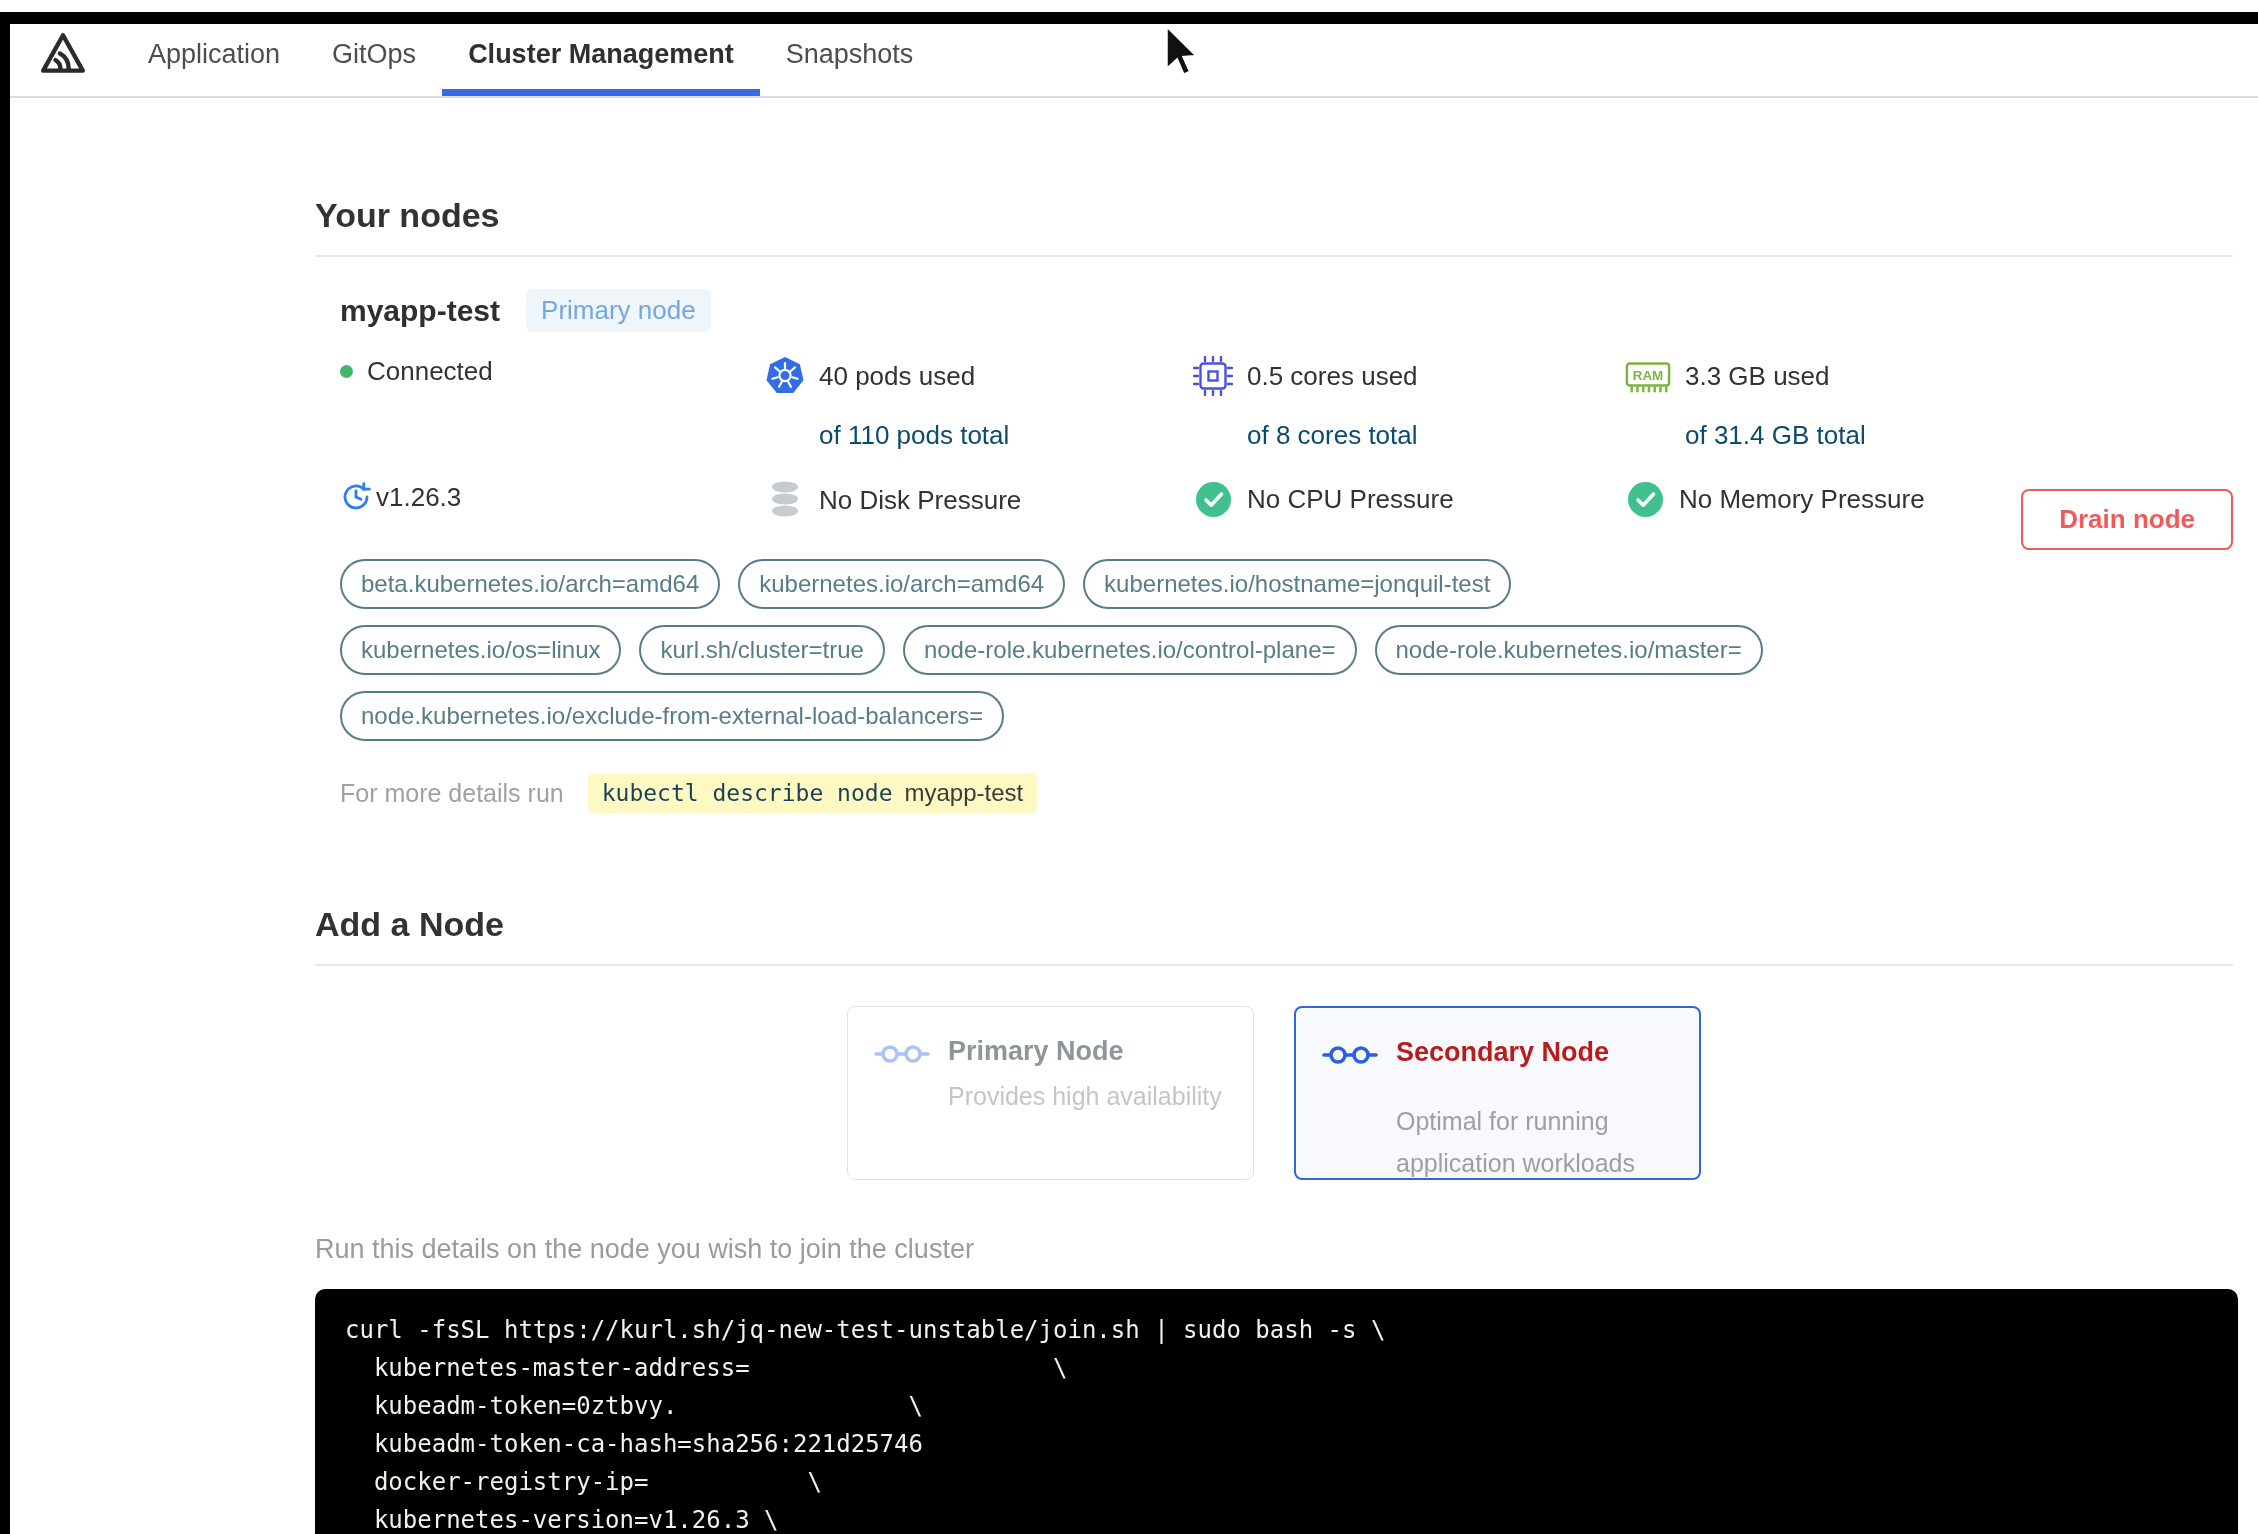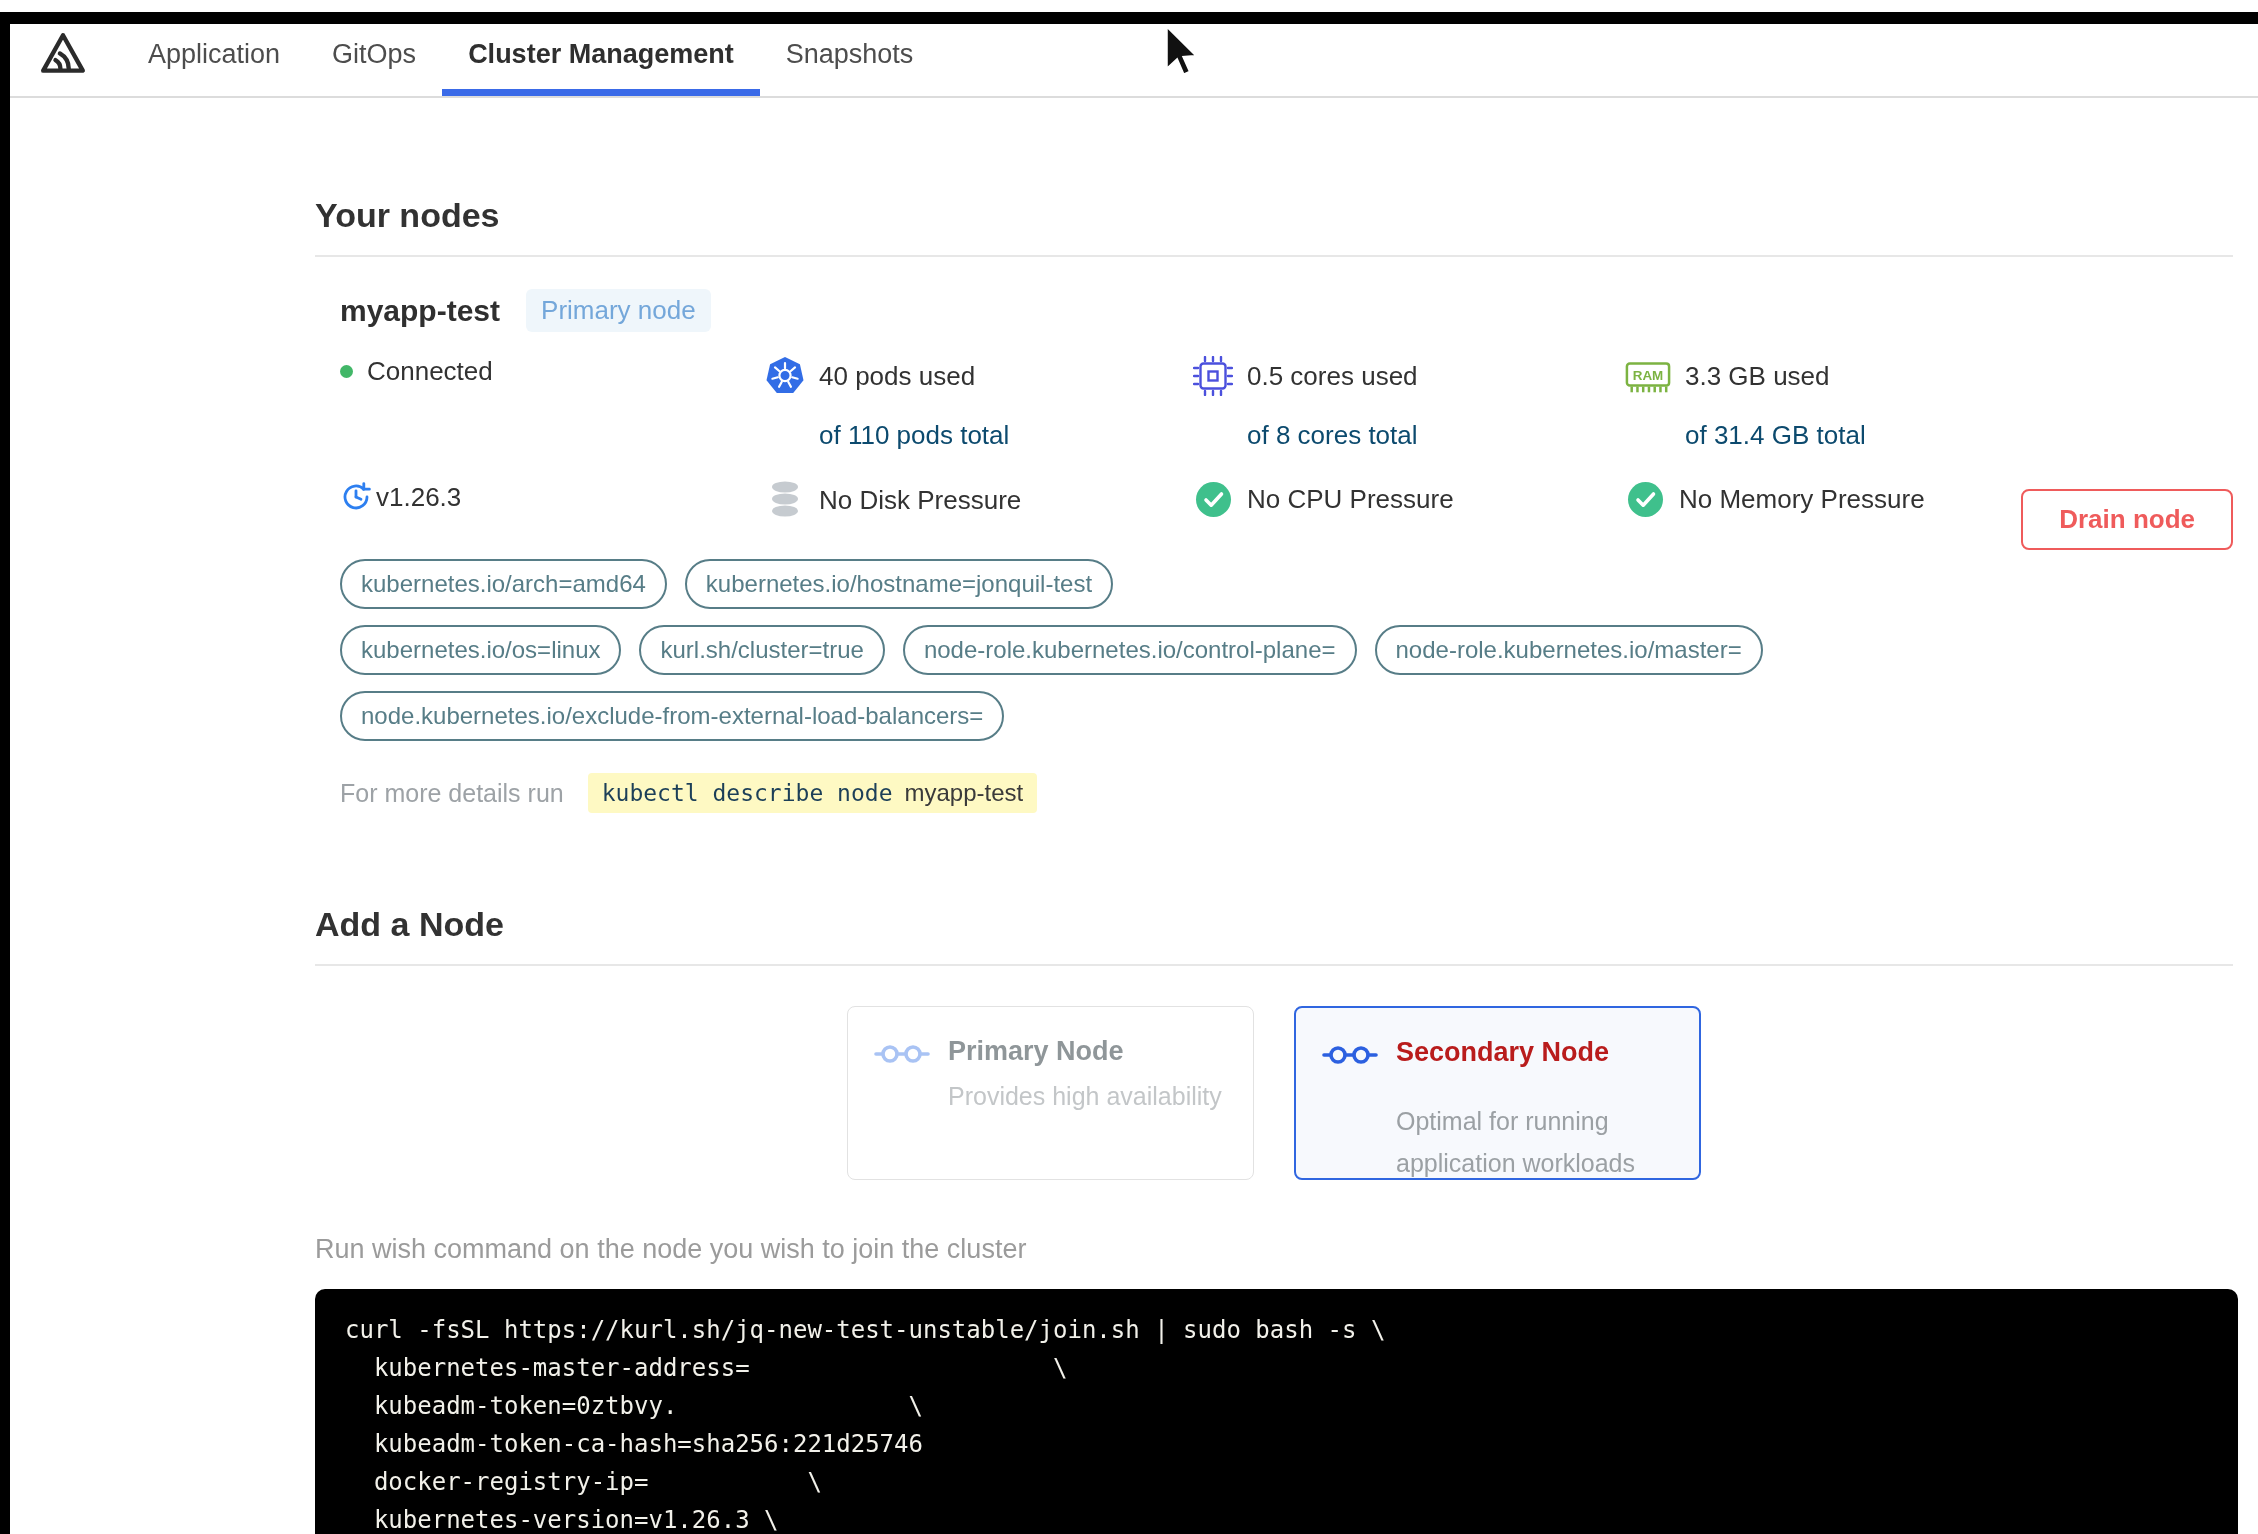--- a/index.html
+++ b/index.html
@@ -226,20 +226,21 @@
               </svg>
             </span>
             <span>No Memory Pressure</span>
           </div>
         </div>
 
         <button class="drain-btn">Drain node</button>
 
         <div class="labels-wrap">
           <div class="label-row">
+            <span class="k8s-label">beta.kubernetes.io/arch=amd64</span>
             <span class="k8s-label">kubernetes.io/arch=amd64</span>
             <span class="k8s-label">kubernetes.io/hostname=jonquil-test</span>
           </div>
           <div class="label-row">
             <span class="k8s-label">kubernetes.io/os=linux</span>
             <span class="k8s-label">kurl.sh/cluster=true</span>
             <span class="k8s-label">node-role.kubernetes.io/control-plane=</span>
             <span class="k8s-label">node-role.kubernetes.io/master=</span>
           </div>
           <div class="label-row">
@@ -287,21 +288,21 @@
               <line x1="46.5" y1="12" x2="54" y2="12"></line>
             </svg>
           </span>
           <div>
             <div class="option-title">Secondary Node</div>
             <div class="option-desc">Optimal for running application workloads</div>
           </div>
         </div>
       </div>
 
-      <div class="join-instruction">Run wish command on the node you wish to join the cluster</div>
+      <div class="join-instruction">Run this details on the node you wish to join the cluster</div>
 
       <div class="terminal">
         <div class="cmd-line">curl -fsSL https://kurl.sh/jq-new-test-unstable/join.sh | sudo bash -s \</div>
         <div class="cmd-line">  kubernetes-master-address=                     \</div>
         <div class="cmd-line">  kubeadm-token=0ztbvy.                \</div>
         <div class="cmd-line">  kubeadm-token-ca-hash=sha256:221d25746</div>
         <div class="cmd-line">  docker-registry-ip=           \</div>
         <div class="cmd-line">  kubernetes-version=v1.26.3 \</div>
         <div class="cmd-line">  primary-host=</div>
       </div>

